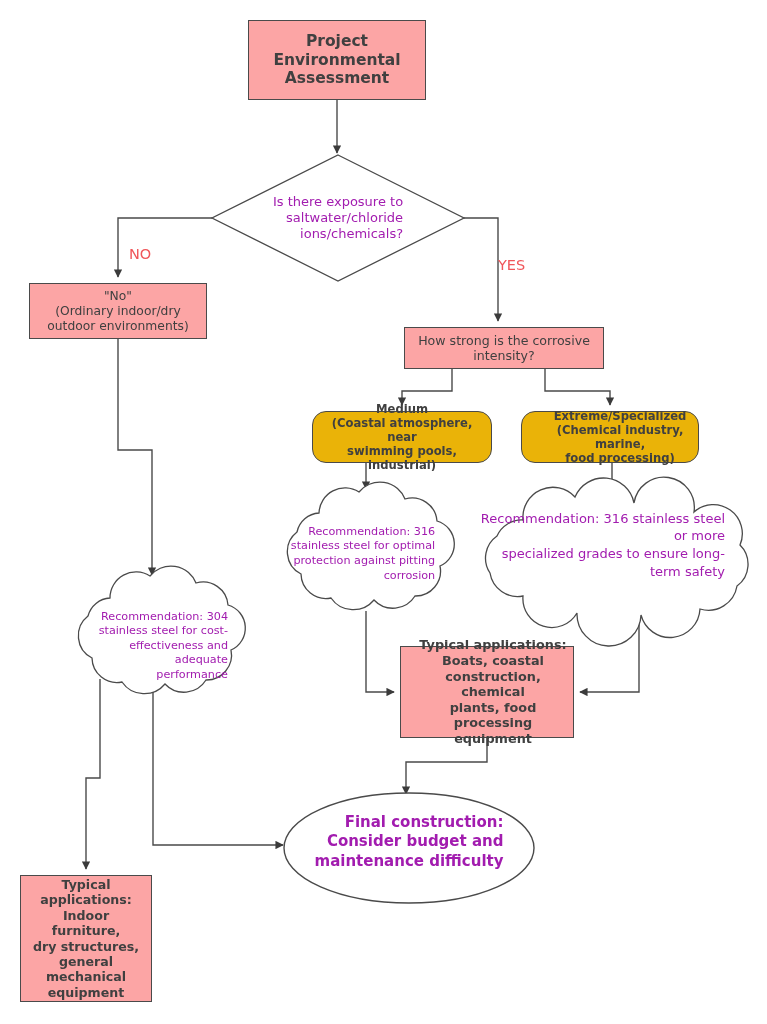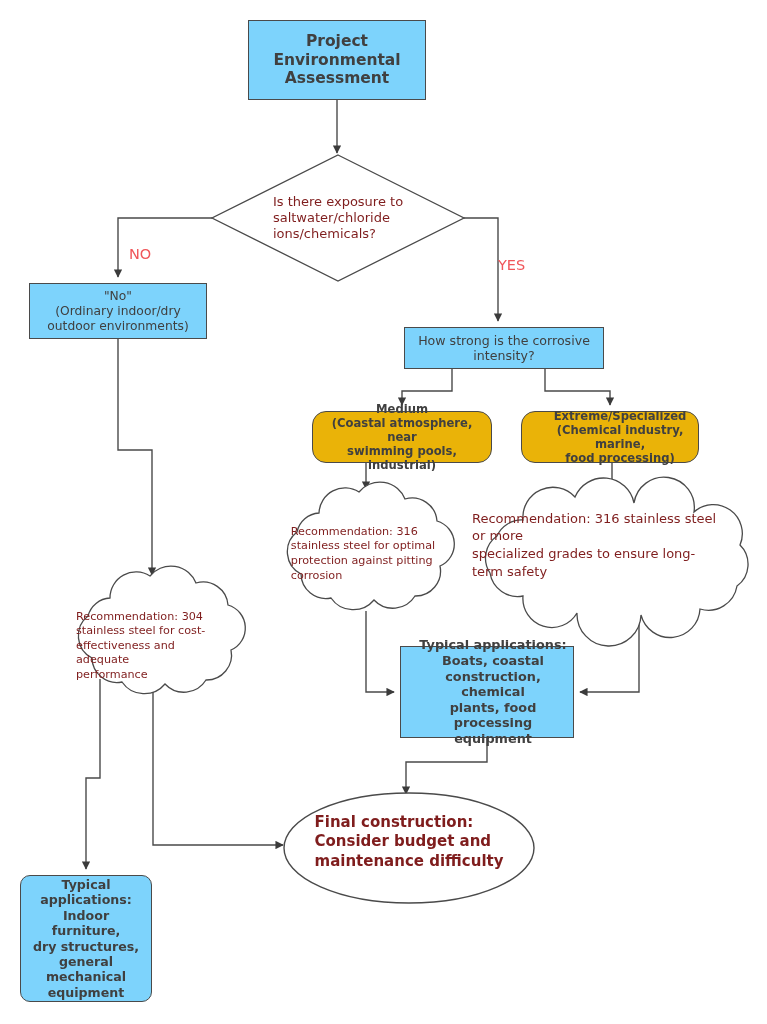--- a/index.html
+++ b/index.html
@@ -33,42 +33,41 @@
   }
   .node .txt {
     width: 100%;
     padding: 0 6px;
     box-sizing: border-box;
     line-height: 1.22;
     white-space: pre-line;
   }
   .rect {
     border: 1.4px solid #4a4a4a;
-    background: #7dd3fc;
+    background: #fca5a5;
   }
   .bold { font-weight: bold; }
   .regular { font-weight: normal; }
 
   
   #n-start {
     left: 248px; top: 20px; width: 178px; height: 80px;
     font-size: 15.5px;
   }
   #n-no-box {
     left: 29px; top: 283px; width: 178px; height: 56px;
     font-size: 12.3px;
   }
   #n-corrosive {
     left: 404px; top: 327px; width: 200px; height: 42px;
     font-size: 12.6px;
   }
   #n-typ-indoor {
     left: 20px; top: 875px; width: 132px; height: 127px;
     font-size: 12.6px;
-    border-radius: 10px;
   }
   #n-typ-boats {
     left: 400px; top: 646px; width: 174px; height: 92px;
     font-size: 12.8px;
     padding-left: 12px;
   }
 
   .rounded {
     border: 1.5px solid #4a4a4a;
     background: #eab308;
@@ -83,22 +82,22 @@
     font-size: 11.6px;
     padding-left: 20px;
   }
 
   
   .svgtext {
     position: absolute;
     display: flex;
     align-items: center;
     justify-content: center;
-    text-align: left;
-    color: #7f1d1d;
+    text-align: right;
+    color: #a21caf;
     z-index: 3;
     pointer-events: none;
   }
   #t-diamond { left: 233px; top: 186px; width: 210px; height: 64px; font-size: 13px; line-height:1.25; }
   #t-cloud304 { left: 76px; top: 605px; width: 152px; height: 66px; font-size: 11.2px; line-height:1.3;margin-top:8px; }
   #t-cloud316 { left: 288px; top: 521px; width: 150px; height: 66px; font-size: 11.2px; line-height:1.3; }
   #t-cloud316b { left: 472px; top: 524px; width: 253px; height: 42px; font-size: 13px; line-height:1.35; }
   #t-final { left: 305px; top: 809px; width: 208px; height: 66px; font-size: 15px; font-weight: bold; line-height:1.3; }
 
   .edge-label {

